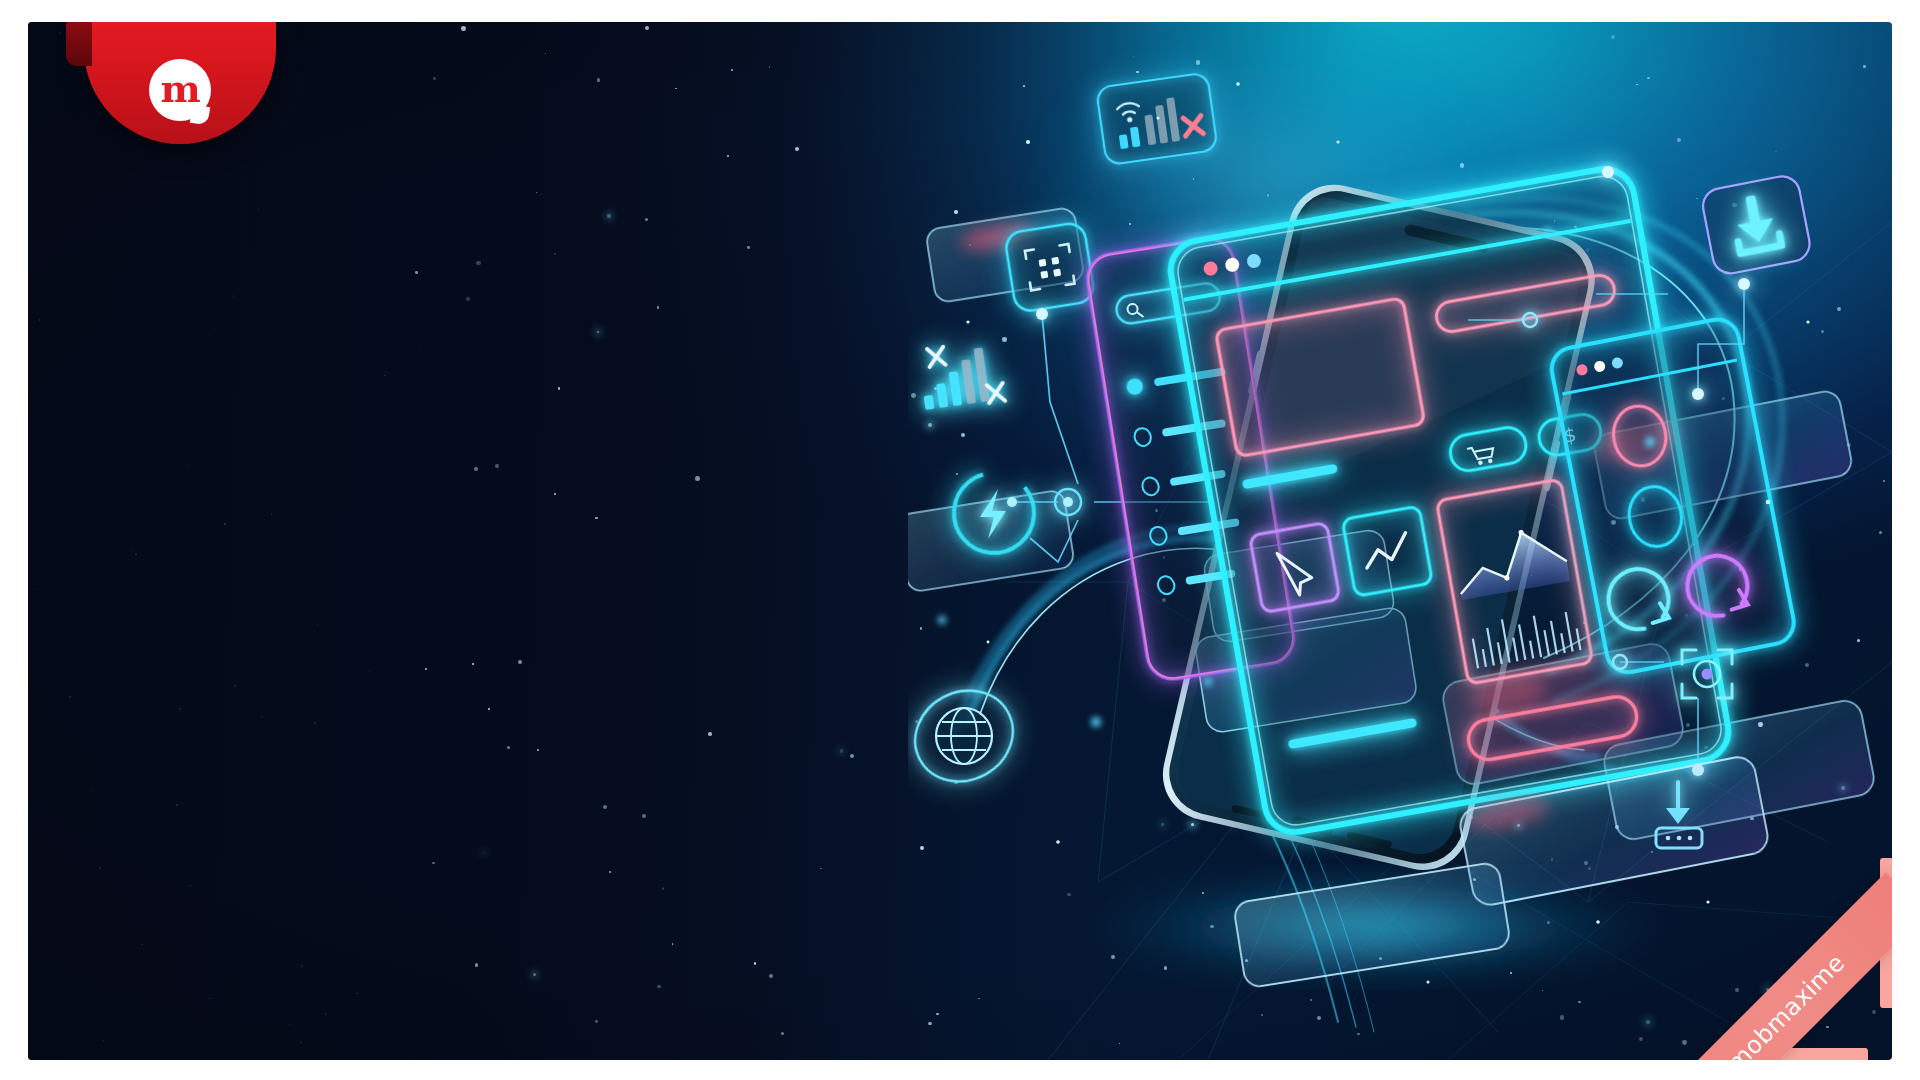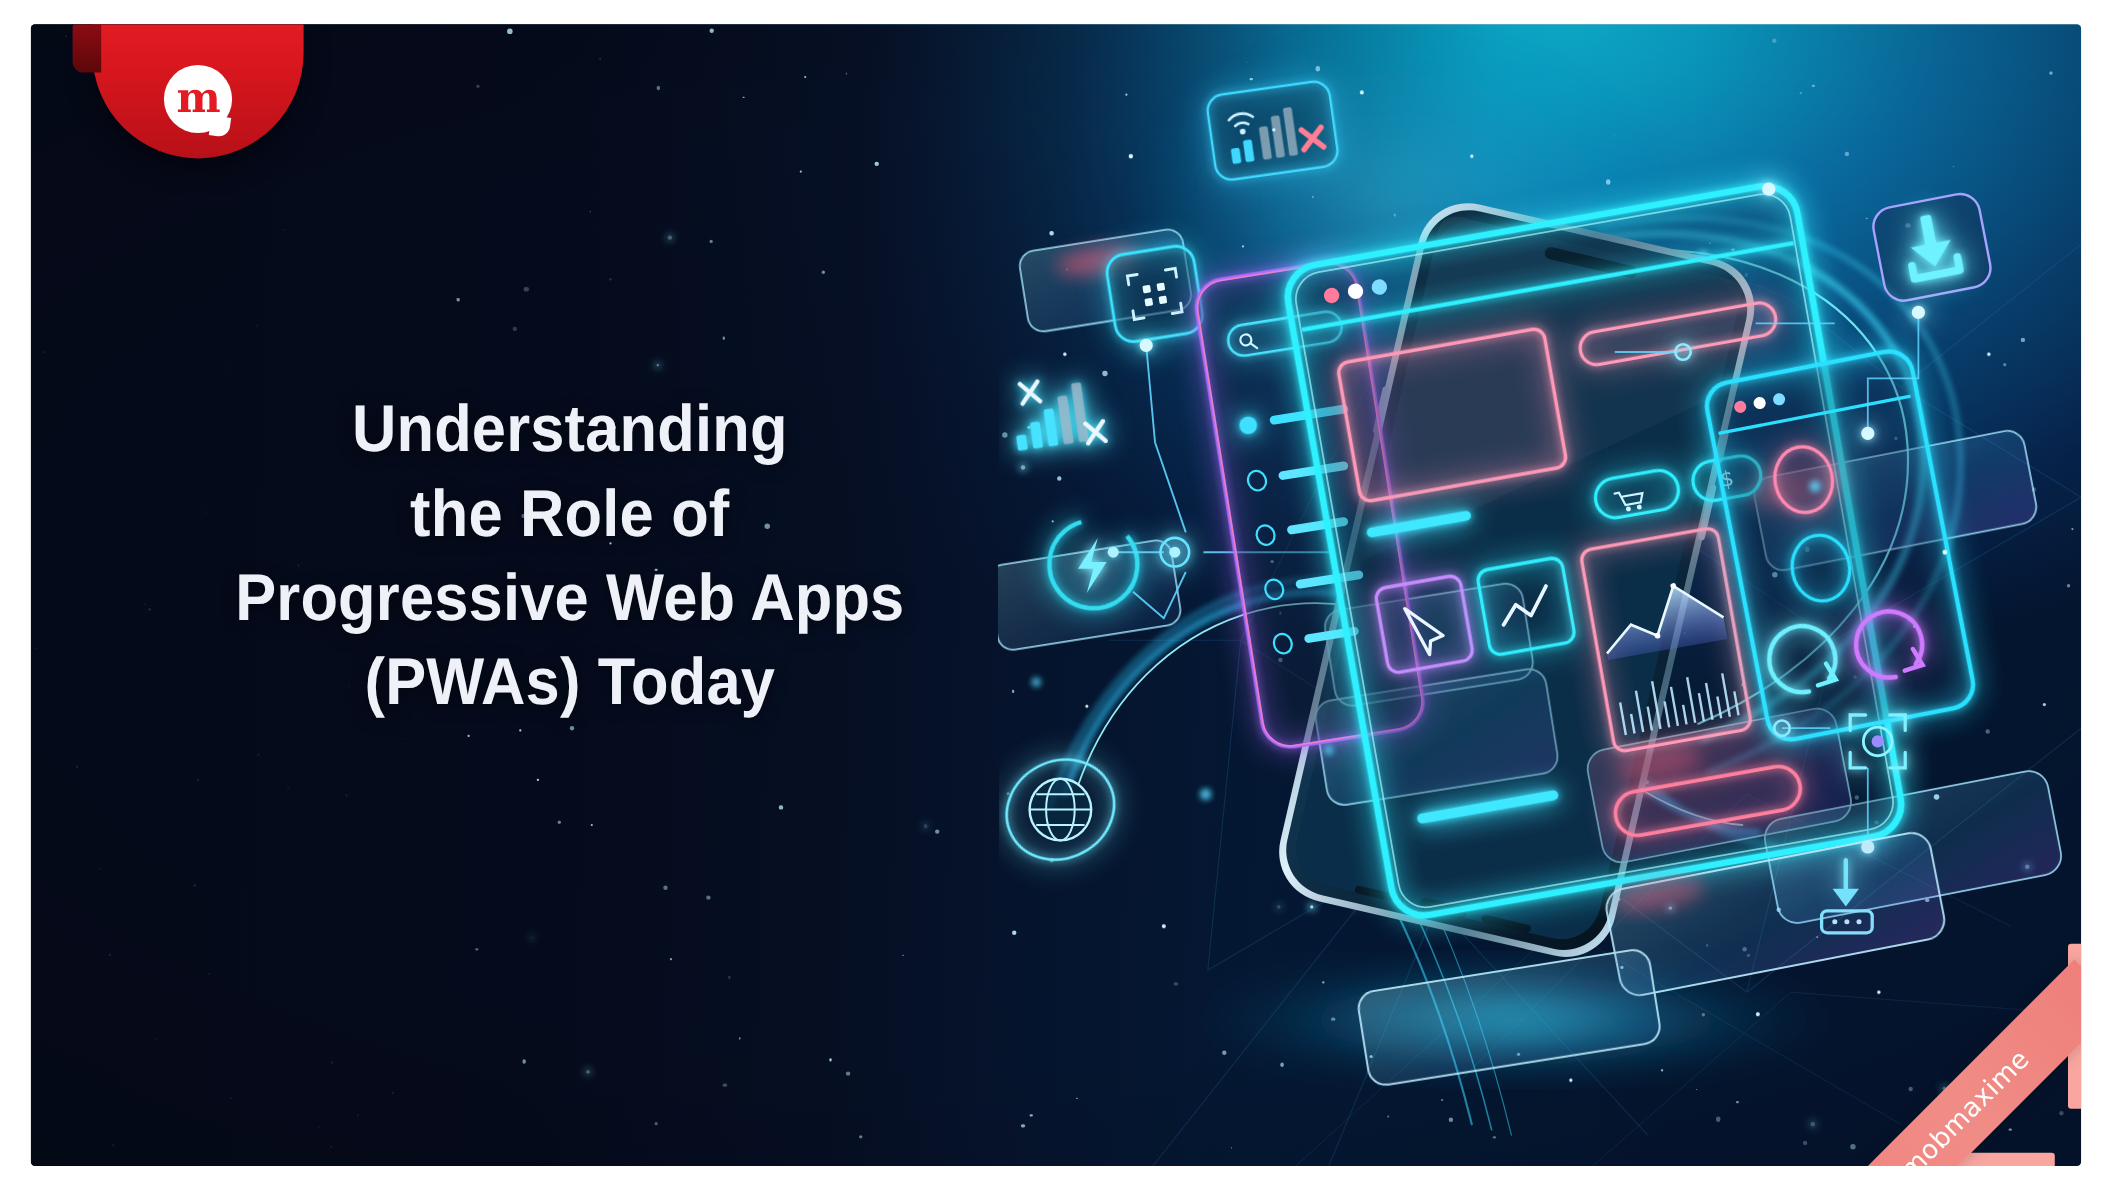--- a/index.html
+++ b/index.html
@@ -395,26 +395,20 @@
     </svg>
 
     <div id="logo-tab">
       <div class="side"></div>
       <div id="logo-mark">
         <div class="tail"></div>
         <div class="glyph">m</div>
       </div>
     </div>
 
-    <div id="headline">
-      <span class="line">Understanding</span>
-      <span class="line">the Role of</span>
-      <span class="line">Progressive Web Apps</span>
-      <span class="line">(PWAs) Today</span>
-    </div>
 
     <div id="art">
       <svg viewBox="0 0 984 1038">
         <defs>
           <linearGradient id="phoneBody" x1="0" y1="0" x2="1" y2="1">
             <stop offset="0%" stop-color="#0b2236"></stop>
             <stop offset="35%" stop-color="#123a55"></stop>
             <stop offset="70%" stop-color="#0a2236"></stop>
             <stop offset="100%" stop-color="#06131f"></stop>
           </linearGradient>

